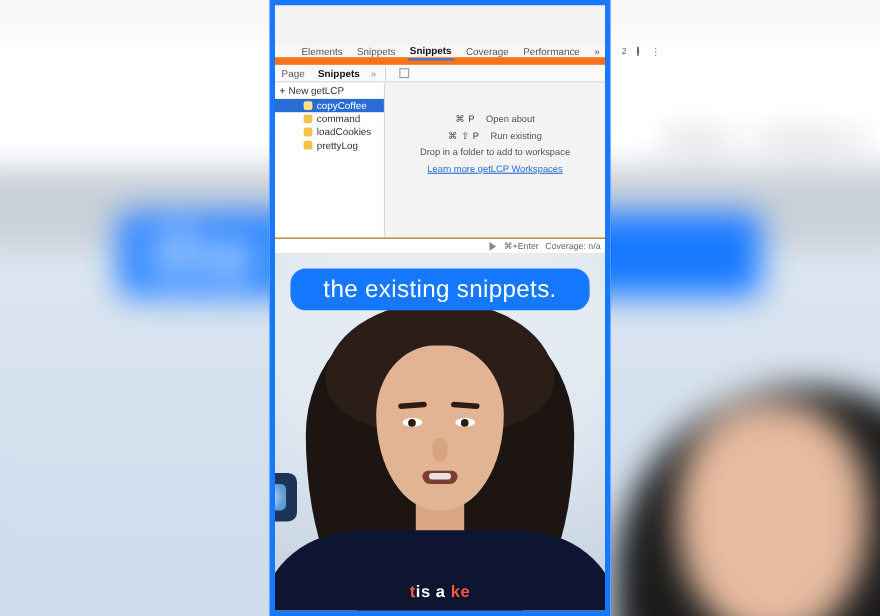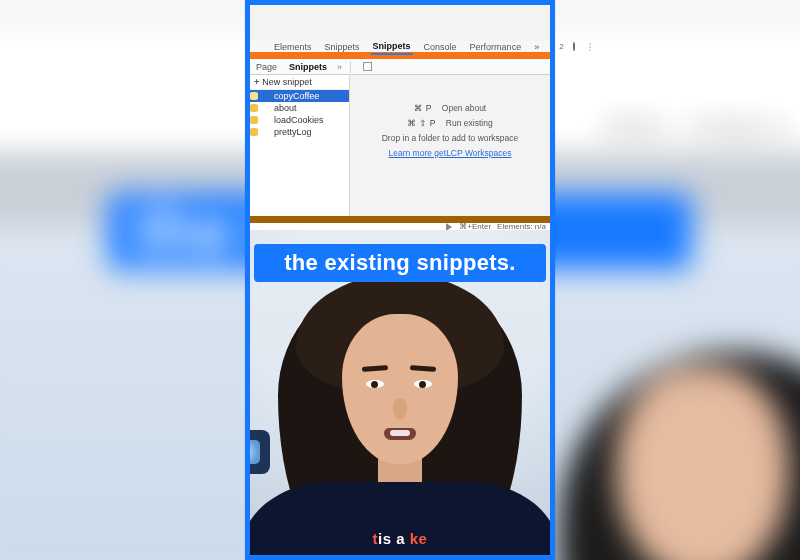--- a/index.html
+++ b/index.html
@@ -36,37 +36,37 @@
   .dt-sub .stab { color:#555; padding:1px 2px; }
   .dt-sub .stab.active { color:#111; font-weight:600; }
   .dt-sub .chev { color:#888; }
   .dt-sub .sep { width:1px; height:12px; background:#d6d6d6; }
   .dt-sub .sq { width:9px; height:9px; border:1px solid #999; display:inline-block; margin-left:4px;}
 
   .dt-body { display:flex; height:calc(100% - 34px - 14px); }
   .dt-side { width:100px; background:#fff; border-right:1px solid #d8d8d8; }
   .dt-new { display:flex; align-items:center; gap:3px; padding:2px 4px; color:#333; border-bottom:1px solid #eee;}
   .dt-new .plus { font-weight:700; color:#555; }
-  .snip { display:flex; align-items:center; gap:16px; padding:1px 4px 1px 0; color:#333; }
+  .snip { display:flex; align-items:center; gap:4px; padding:1px 4px 1px 26px; color:#333; }
   .snip.sel { background:#2a6cd6; color:#fff; }
   .snip-ic { width:8px; height:8px; border-radius:2px; background:#f3c24a; display:inline-block; flex:0 0 auto; }
   .snip.sel .snip-ic { background:#ffe08a; }
 
   .dt-main { flex:1; background:#f3f3f3; display:flex; flex-direction:column; align-items:center; justify-content:flex-start; padding-top:28px; gap:5px; }
   .hint { display:flex; align-items:center; gap:10px; font-size:8.5px; color:#555; }
   .hint .kb { color:#444; letter-spacing:.5px; }
   .hint-line { font-size:8.5px; color:#555; }
   .hint-link { font-size:8.5px; color:#2a6cd6; text-decoration:underline; }
 
-  .dt-status { position:absolute; left:0; right:0; bottom:0; height:14px; background:#fff; border-top:7px solid #a16207; display:flex; align-items:center; justify-content:flex-end; gap:6px; padding:0 4px; font-size:8px; color:#666;}
+  .dt-status { position:absolute; left:0; right:0; bottom:0; height:14px; background:#fff; border-top:1px solid #a16207; display:flex; align-items:center; justify-content:flex-end; gap:6px; padding:0 4px; font-size:8px; color:#666;}
   .dt-status .tri { width:0; height:0; border-left:4px solid transparent; border-right:4px solid transparent; border-bottom:6px solid #888; transform: rotate(90deg);}
 
   
   .caption-wrap { position:absolute; left:0; right:0; top:239px; display:flex; justify-content:center; }
-  .caption { background:#1677ff; color:#fff; font-weight:700; font-size:22px; padding:6px 30px; border-radius:4px; letter-spacing:.3px; }
+  .caption { background:#1677ff; color:#fff; font-weight:400; font-size:22px; padding:6px 30px; border-radius:14px; letter-spacing:.3px; }
 
   
   .person-area { position:absolute; left:0; right:0; top:225px; bottom:0; overflow:hidden; background:linear-gradient(180deg,#e7edf3 0%, #dfe8f1 50%, #d7e3ef 100%); }
   .vig { position:absolute; inset:0; background: radial-gradient(ellipse 120% 90% at 50% 30%, rgba(255,255,255,0) 40%, rgba(30,50,80,.15) 100%); }
   .hair { position:absolute; left:28px; top:46px; width:244px; height:290px; background:#1c1512; border-radius:48% 48% 30% 30% / 42% 42% 60% 60%; }
   .hair2 { position:absolute; left:46px; top:44px; width:208px; height:120px; background:#2a1e17; border-radius:50% 50% 40% 40% / 60% 60% 40% 40%; }
   .neck { position:absolute; left:128px; top:220px; width:44px; height:40px; background:#d9a783; }
   .face { position:absolute; left:92px; top:84px; width:116px; height:150px; background:#e3b493; border-radius:46% 46% 48% 48% / 42% 42% 58% 58%; }
   .brow { position:absolute; width:26px; height:5px; background:#2b1b12; border-radius:3px; }
   .brow.l { left:112px; top:136px; transform:rotate(-4deg);} 
@@ -112,50 +112,50 @@
         <span class="ic"><svg viewBox="0 0 10 10">
               <rect x="1" y="1" width="8" height="8" fill="none" stroke="#666" stroke-width="1"></rect>
               <path d="M3 3 L8 5 L5 8 Z" fill="#666"></path>
             </svg></span>
         <span class="ic"><svg viewBox="0 0 10 10">
               <rect x="1.5" y="1" width="5" height="8" rx="1" fill="none" stroke="#666" stroke-width="1"></rect>
             </svg></span>
         <span class="tab">Elements</span>
         <span class="tab">Snippets</span>
         <span class="tab active">Snippets</span>
-        <span class="tab">Console</span>
+        <span class="tab">Coverage</span>
         <span class="tab">Performance</span>
         <span class="tab">»</span>
         <span class="dot"></span>
         <span style="font-size:8px;color:#666">2</span>
         <span class="more gear"></span>
         <span style="color:#777;padding:0 2px">⋮</span>
       </div>
 
       <div class="dt-sub">
         <span class="stab">Page</span>
         <span class="stab active">Snippets</span>
         <span class="chev">»</span>
         <span class="sep"></span>
         <span class="sq"></span>
       </div>
 
       <div class="dt-body">
         <div class="dt-side">
           <div class="dt-new">
             <span class="plus">+</span>
-            <span>New snippet</span>
+            <span>New getLCP</span>
           </div>
           <div class="snip sel">
               <span class="snip-ic"></span>
               <span>copyCoffee</span>
             </div>
           <div class="snip">
               <span class="snip-ic"></span>
-              <span>about</span>
+              <span>command</span>
             </div>
           <div class="snip">
               <span class="snip-ic"></span>
               <span>loadCookies</span>
             </div>
           <div class="snip">
               <span class="snip-ic"></span>
               <span>prettyLog</span>
             </div>
         </div>
@@ -169,21 +169,21 @@
               <span>Run existing</span>
             </div>
           <div class="hint-line">Drop in a folder to add to workspace</div>
           <div class="hint-link">Learn more getLCP Workspaces</div>
         </div>
       </div>
 
       <div class="dt-status">
         <span class="tri"></span>
         <span>⌘+Enter</span>
-        <span>Elements: n/a</span>
+        <span>Coverage: n/a</span>
       </div>
     </div>
 
     <div class="person-area">
       <div class="vig"></div>
       <div class="light">
           <div class="head"></div>
           <div class="bulb"></div>
         </div>
       <div class="hair"></div>

